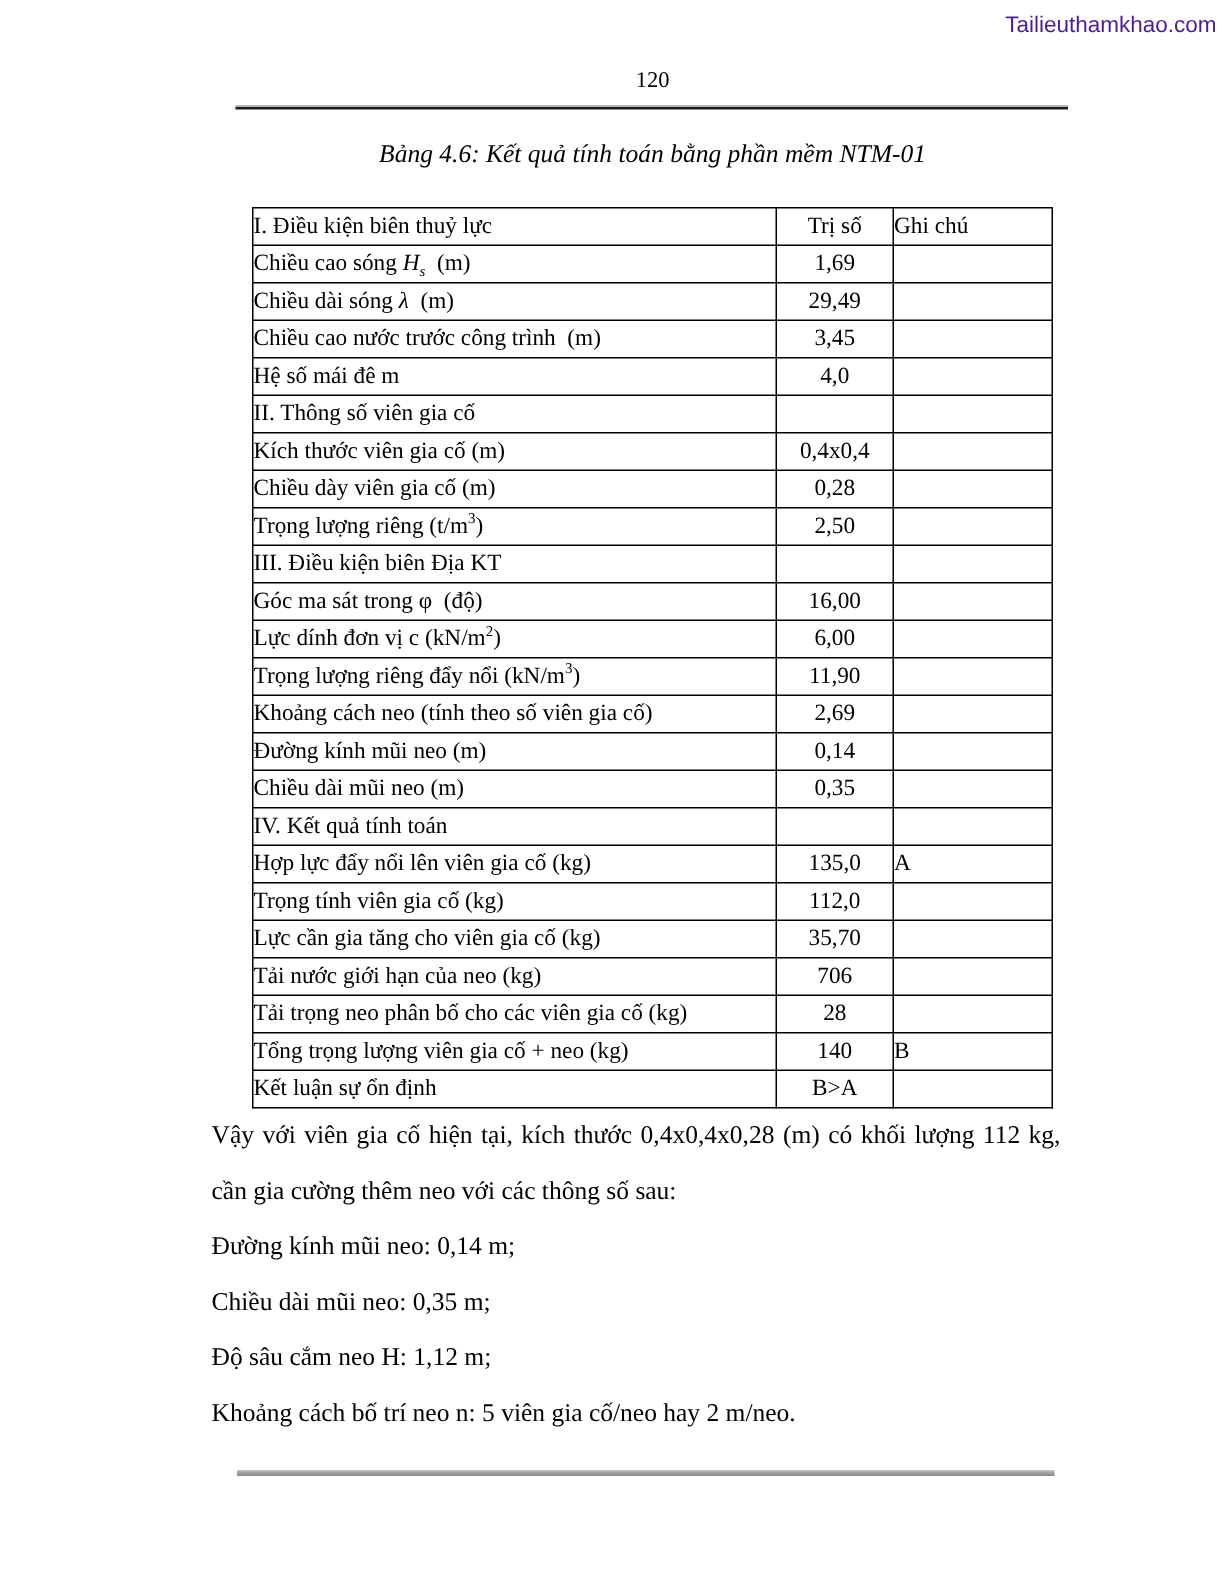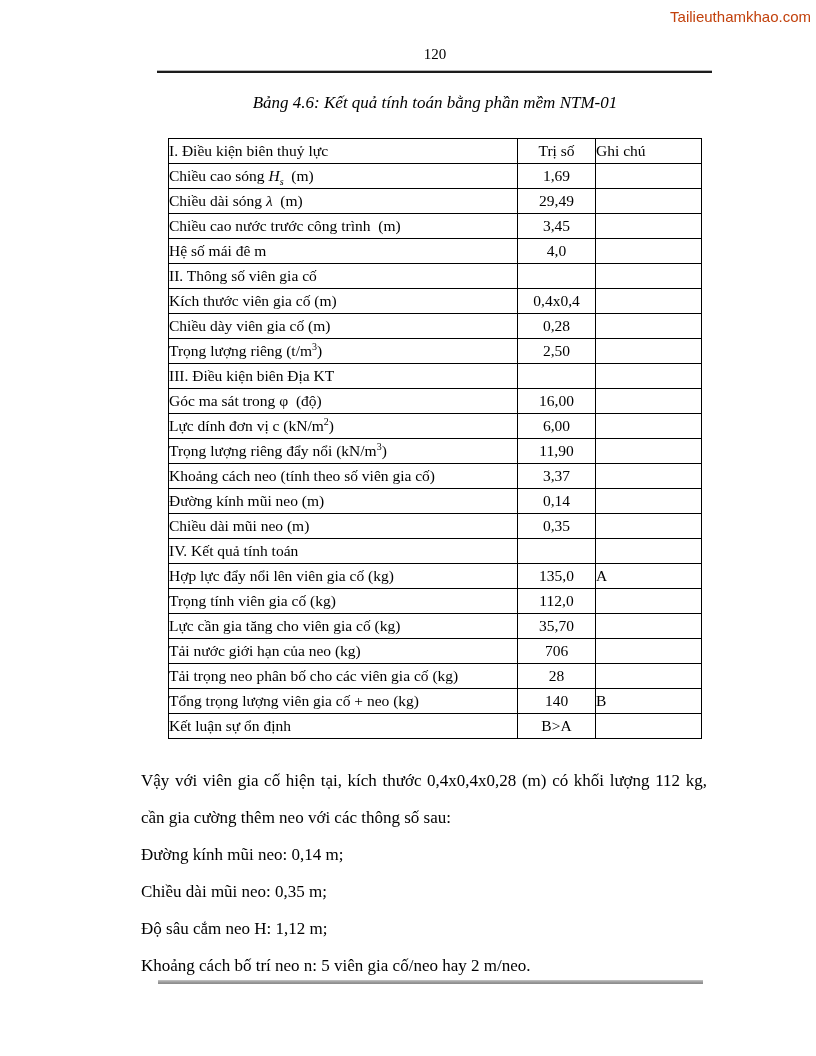--- a/index.html
+++ b/index.html
@@ -8,21 +8,21 @@
     width:816px; height:1056px;
     margin:0 auto;
     background:#ffffff;
     font-family:"Liberation Serif", serif;
     color:#000;
     overflow:hidden;
   }
   .watermark {
     position:absolute; top:8px; right:5px;
     font-family:"Liberation Sans", sans-serif;
-    font-size:15px; color:#c2410c;
+    font-size:15px; color:#4c1d95;
     text-shadow:0 1px 0 #ffffff;
   }
   .page-number {
     position:absolute; top:46px; left:158px; width:554px;
     text-align:center; font-size:15px;
   }
   .header-rule {
     position:absolute; top:70px; left:157px; width:555px; height:3px;
     background:linear-gradient(to bottom, #b5b5b5 0%, #b5b5b5 34%, #1c1c1c 34%, #1c1c1c 100%);
   }
@@ -49,21 +49,21 @@
     white-space:nowrap;
   }
   .label-cell  { text-align:left; padding:0 4px 0 8px; }
   .value-cell  { text-align:center; }
   .note-cell   { text-align:left; padding-left:10px; }
   .section-cell, th.label-cell { font-weight:bold; }
   th.value-cell { font-weight:normal; }
   sub { font-size:10px; line-height:0; }
   sup { font-size:10px; line-height:0; }
   .body-text {
-    position:absolute; top:762px; left:141px; width:566px;
+    position:absolute; top:738px; left:141px; width:566px;
     font-size:17px; line-height:37px;
   }
   .body-text p { margin:0; }
   .body-text p.justified { text-align:justify; }
   .footer-rule {
     position:absolute; top:980px; left:158px; width:545px; height:4px;
     background:linear-gradient(to bottom, #c6c6c6 0%, #9a9a9a 55%, #8a8a8a 100%);
   }
 </style>
 </head>
@@ -148,21 +148,21 @@
           <td class="value-cell">6,00</td>
           <td class="note-cell"></td>
         </tr>
         <tr>
           <td class="label-cell">Trọng lượng riêng đẩy nổi (kN/m<sup>3</sup>)</td>
           <td class="value-cell">11,90</td>
           <td class="note-cell"></td>
         </tr>
         <tr>
           <td class="label-cell">Khoảng cách neo (tính theo số viên gia cố)</td>
-          <td class="value-cell">3,37</td>
+          <td class="value-cell">2,69</td>
           <td class="note-cell"></td>
         </tr>
         <tr>
           <td class="label-cell">Đường kính mũi neo (m)</td>
           <td class="value-cell">0,14</td>
           <td class="note-cell"></td>
         </tr>
         <tr>
           <td class="label-cell">Chiều dài mũi neo (m)</td>
           <td class="value-cell">0,35</td>

